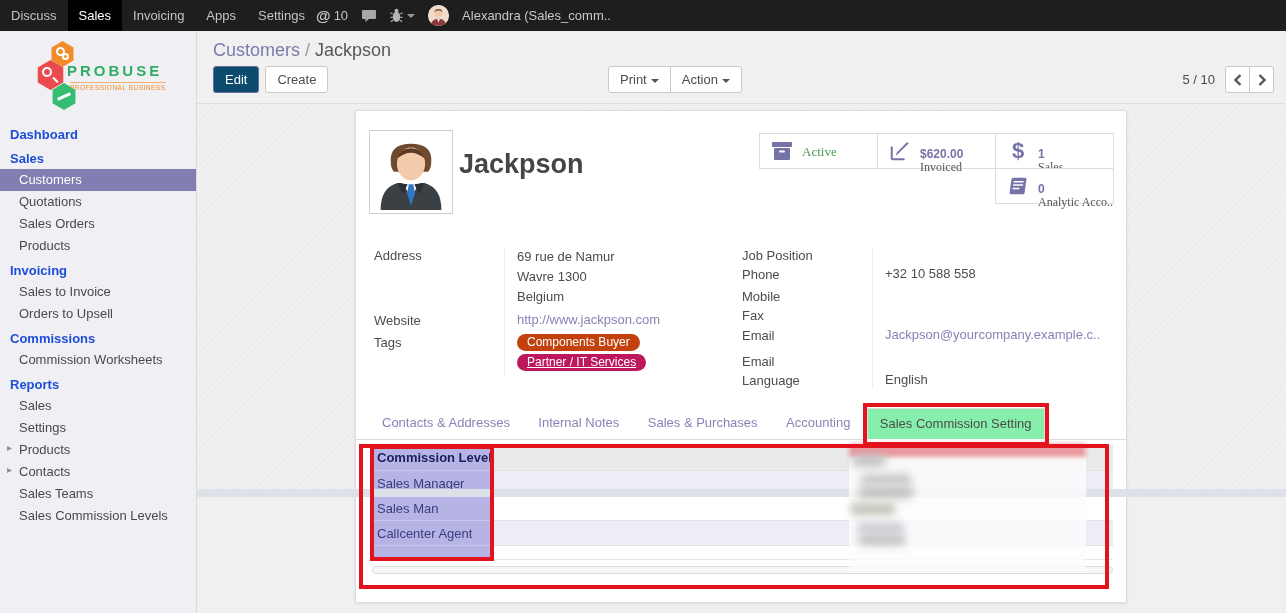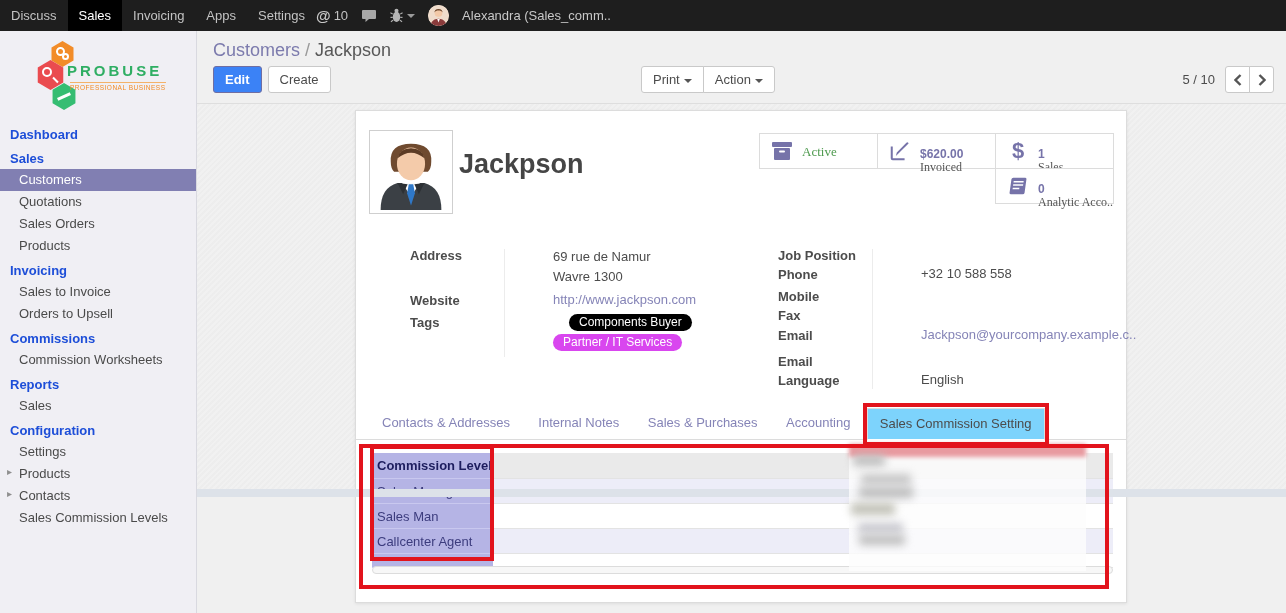--- a/index.html
+++ b/index.html
@@ -41,23 +41,23 @@
   .caret-r { position:absolute; left:7px; top:3px; font-size:10px; color:#8f8f8f; }
 
   
   .content { position:absolute; left:197px; top:31px; width:1089px; height:466px; background-color:#f1f1f1;
              background-image:repeating-linear-gradient(135deg, rgba(0,0,0,0.016) 0 2px, transparent 2px 4px); }
   .controlpanel { position:relative; height:73px; border-bottom:1px solid #dedede; background:#f0f0f0; }
   .breadcrumb { position:absolute; left:16px; top:9px; font-size:18px; color:#999; }
   .bc-parent { color:#7c7bad; cursor:pointer; }
   .bc-current { color:#585858; }
   .btn { display:inline-block; font-size:13px; line-height:1; padding:6px 11px; border-radius:3px; border:1px solid #c9c9c9; background:#fff; color:#4c4c4c; cursor:pointer; }
-  .btn-primary { background:#3b82f6; border-color:#6f6ea2; color:#fff;font-weight:bold; }
+  .btn-primary { background:#0c4a6e; border-color:#6f6ea2; color:#fff; }
   .cp-left { position:absolute; left:16px; top:35px; display:flex; gap:6px; }
-  .cp-center { position:absolute; left:444px; top:35px; display:flex; }
+  .cp-center { position:absolute; left:411px; top:35px; display:flex; }
   .cp-center .btn { border-radius:0; }
   .cp-center .btn:first-child { border-radius:3px 0 0 3px; }
   .cp-center .btn + .btn { margin-left:-1px; border-radius:0 3px 3px 0; }
   .btn .caret-d { border-top-color:#555; }
   .pager { position:absolute; right:12px; top:35px; display:flex; align-items:center; gap:10px; font-size:13px; color:#4c4c4c; }
   .pager-btns { display:flex; }
   .pager-btn { width:25px; height:27px; background:#fff; border:1px solid #c9c9c9; display:flex; align-items:center; justify-content:center; cursor:pointer; }
   .pager-btn:first-child { border-radius:3px 0 0 3px; }
   .pager-btn + .pager-btn { margin-left:-1px; border-radius:0 3px 3px 0; }
 
@@ -77,36 +77,36 @@
   .stat-lbl { color:#555;font-family:Liberation Serif, serif; }
   .stat-lbl.green { color:#4e9a4e; font-size:13px; }
 
   .fgroup { position:absolute; top:136px; font-size:13px; color:#4c4c4c; }
   .fg-left { left:18px; width:352px; }
   .fg-right { left:386px; width:372px; }
   .vline { position:absolute; left:130px; top:2px; bottom:2px; width:1px; background:#ececec; }
   .frow { display:flex; margin-bottom:5px; }
   .fg-right .frow { margin-bottom:2px; }
   .mt5 { margin-top:5px; } .mt3 { margin-top:3px; } .mt9 { margin-top:9px; }
-  .flabel { width:130px; font-weight:bold; flex-shrink:0; padding-top:1px;margin-left:36px; }
+  .flabel { width:130px; font-weight:normal; flex-shrink:0; padding-top:1px; }
   .fval { flex:1; padding-left:13px; min-height:17px; }
   .fline { line-height:20px; }
   .link { color:#8584b7; cursor:pointer; }
   .pill { display:inline-block; color:#fff; font-size:12px; line-height:17px; padding:0 10px; border-radius:9px; margin-bottom:3px; cursor:pointer; }
-  .pill-blue { background:#000000;margin-left:16px; }
-  .pill-purple { background:#d946ef; }
+  .pill-blue { background:#c2410c; }
+  .pill-purple { background:#be185d;text-decoration:underline; }
 
   
   .tabstrip { position:absolute; left:0; right:0; top:296px; height:33px; border-bottom:1px solid #dcdcdc; padding-left:14px; }
   .tab { position:relative; display:inline-block; line-height:32px; padding:0 12px; font-size:13px; color:#8584b7; cursor:pointer; vertical-align:bottom; }
-  .tab.active { background:#7dd3fc; color:#4c4c4c; border:1px solid #dcdcdc; border-bottom:1px solid #fff; margin-bottom:-1px; line-height:30px; }
+  .tab.active { background:#86efac; color:#4c4c4c; border:1px solid #dcdcdc; border-bottom:1px solid #fff; margin-bottom:-1px; line-height:30px; }
   .tab-annotation { position:absolute; left:-5px; right:-5px; top:-6px; bottom:-7px; border:4px solid #e2131c; z-index:26; pointer-events:none; }
 
   
-  .ctable { position:absolute; left:16px; top:334px; width:741px;margin-top:8px; }
+  .ctable { position:absolute; left:16px; top:334px; width:741px; }
   .trow { display:flex; height:25px; line-height:25px; font-size:13px; }
   .trow.hd { height:26px; line-height:26px; }
   .tc1 { width:121px; background:#b5b4e5; padding-left:5px; color:#3c3c7e; border-bottom:1px solid #c9c8ef; }
   .trest { flex:1; border-bottom:1px solid #e3e3e3; }
   .hd .tc1 { font-weight:bold; color:#1d1d5e; }
   .hd .trest { background:#eaeaea; }
   .r-lav .trest { background:#ededf8; }
   .r-wht .trest { background:#fff; }
   .r-empty { height:14px; }
   .hscroll { position:absolute; left:16px; top:455px; width:741px; height:8px; background:#f7f7f7; border:1px solid #dcdcdc; border-radius:4px; }
@@ -202,24 +202,24 @@
       <div class="side-item">Quotations</div>
       <div class="side-item">Sales Orders</div>
       <div class="side-item">Products</div>
       <div class="side-header">Invoicing</div>
       <div class="side-item">Sales to Invoice</div>
       <div class="side-item">Orders to Upsell</div>
       <div class="side-header">Commissions</div>
       <div class="side-item">Commission Worksheets</div>
       <div class="side-header">Reports</div>
       <div class="side-item">Sales</div>
-      <div class="side-header">Configuration</div>
       <div class="side-item">Settings</div>
       <div class="side-item"><span class="caret-r">▸</span><span>Products</span></div>
       <div class="side-item"><span class="caret-r">▸</span><span>Contacts</span></div>
+      <div class="side-item">Sales Teams</div>
       <div class="side-item">Sales Commission Levels</div>
     </nav>
   </aside>
 
   <main class="content">
     <div class="controlpanel">
       <div class="breadcrumb">
         <span class="bc-parent">Customers</span>
         <span>/</span>
         <span class="bc-current">Jackpson</span>
@@ -318,20 +318,21 @@
         </div>
       </div>
 
       <div class="fgroup fg-left">
         <div class="vline"></div>
         <div class="frow">
           <div class="flabel">Address</div>
           <div class="fval">
             <div class="fline">69 rue de Namur</div>
             <div class="fline">Wavre 1300</div>
+            <div class="fline">Belgium</div>
           </div>
         </div>
         <div class="frow mt3">
           <div class="flabel">Website</div>
           <div class="fval"><span class="link">http://www.jackpson.com</span></div>
         </div>
         <div class="frow mt5">
           <div class="flabel">Tags</div>
           <div class="fval">
             <div><span class="pill pill-blue">Components Buyer</span></div>

